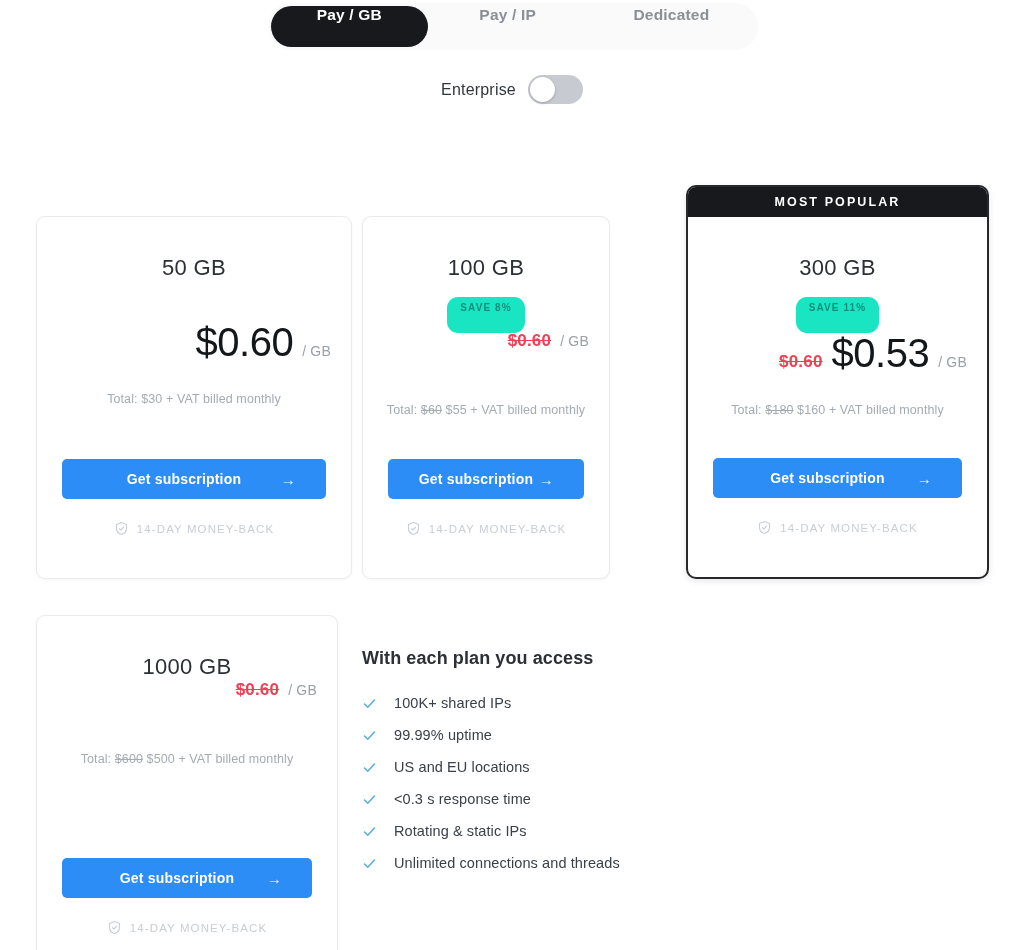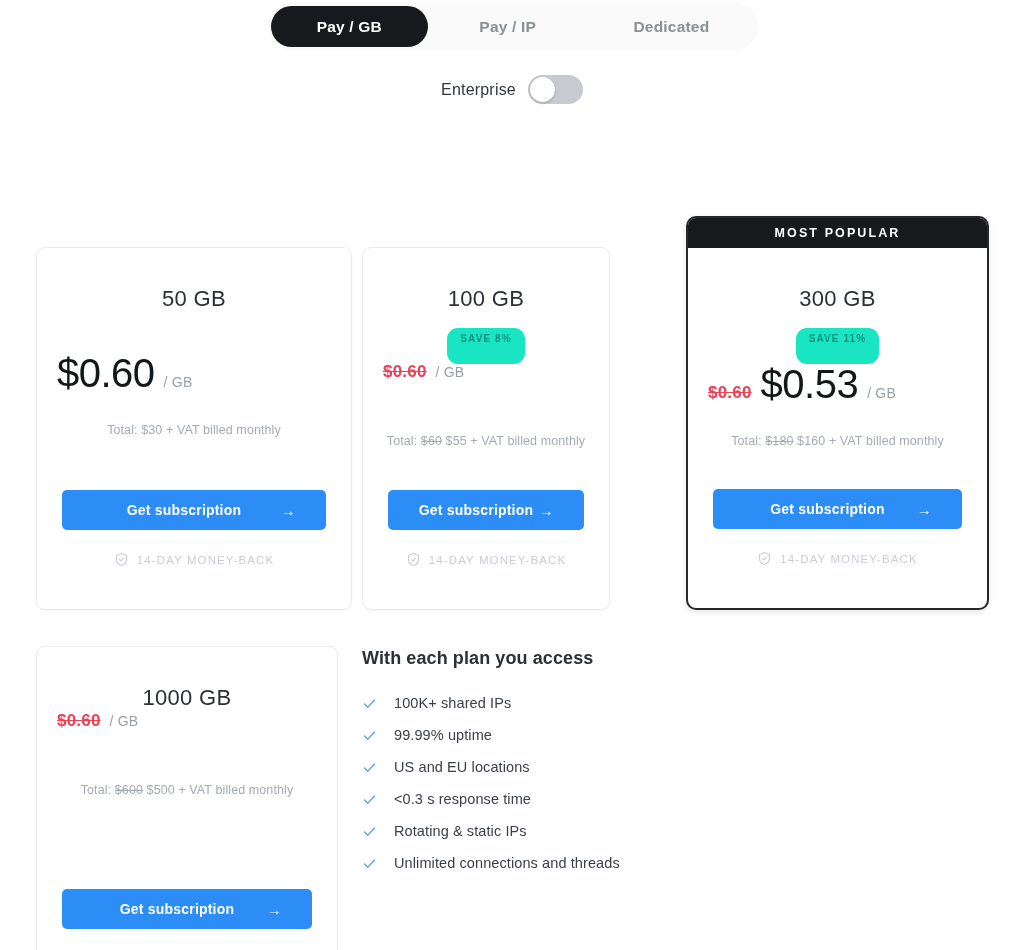--- a/index.html
+++ b/index.html
@@ -33,21 +33,21 @@
   .tabs {
     display: flex;
     align-items: center;
     height: 100%;
   }
   .tab {
     flex: 1 1 auto;
     height: 41px;
     margin: 3px;
     display: flex;
-    align-items: center;
+    align-items: flex-start;
     justify-content: center;
     font-size: 15.5px;
     font-weight: bold;
     color: #8b8f96;
     border-radius: 21px;
     cursor: pointer;
     letter-spacing: .2px;
     white-space: nowrap;
   }
   .tab.active {
@@ -91,21 +91,20 @@
     box-shadow: 0 1px 3px rgba(0,0,0,.22);
   }
 
   
   .card {
     position: absolute;
     background: #ffffff;
     border: 1px solid #e8eaed;
     border-radius: 9px;
     box-shadow: 0 1px 3px rgba(16,24,40,.04);
-    margin-top: 31px;
   }
   .card.c1 { left: 36px;  top: 216px; width: 316px; height: 363px; }
   .card.c2 { left: 362px; top: 216px; width: 248px; height: 363px; }
   .card.c3 {
     left: 686px; top: 185px; width: 303px; height: 394px;
     border: 2px solid #26282c;
     border-radius: 10px;
     box-shadow: 0 2px 7px rgba(16,24,40,.10);
     overflow: hidden;
   }
@@ -146,21 +145,21 @@
     font-size: 10px;
     font-weight: bold;
     letter-spacing: 1.1px;
     padding: 5px 13px 20px;
     border-radius: 11px;
   }
 
   .price-row {
     display: flex;
     align-items: baseline;
-    justify-content: flex-start;
+    justify-content: flex-end;
     gap: 9px;
     height: 52px;
   }
   .card.c1 .price-row { margin-top: 39px; }
 
   .old-price {
     font-size: 17px;
     font-weight: bold;
     color: #ef4056;
     text-decoration: line-through;

